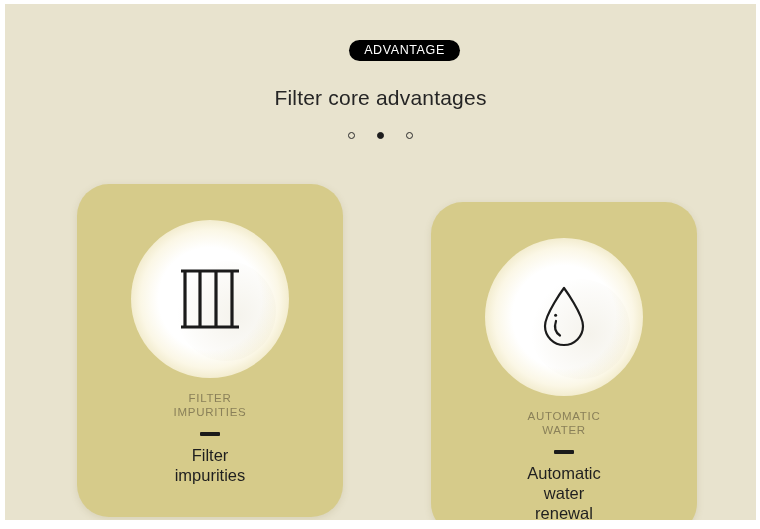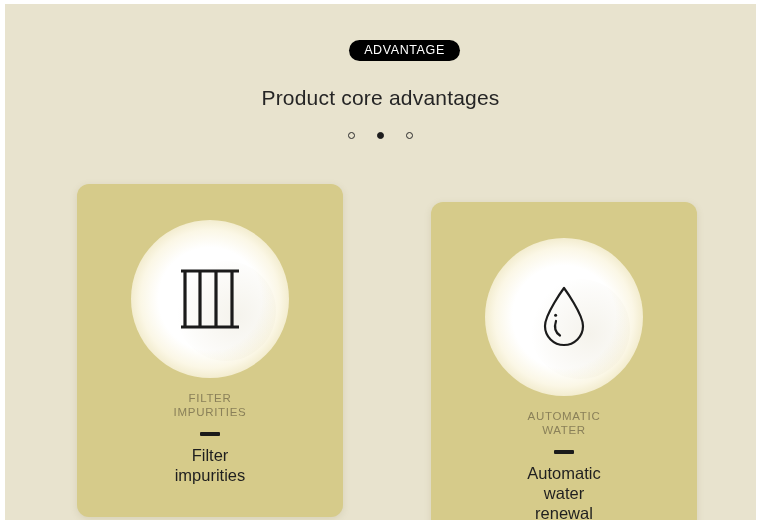--- a/index.html
+++ b/index.html
@@ -90,21 +90,21 @@
     left: 72px;
     width: 620px;
     height: 340px;
   }
   .card {
     position: absolute;
     top: 0;
     width: 266px;
     height: 333px;
     background: #d6cb8a;
-    border-radius: 12px;
+    border-radius: 32px;
     box-shadow: 0 2px 7px rgba(140,128,80,0.18);
   }
   .card.left  { left: 0px; }
   .card.right { left: 354px; margin-top: 18px; }
 
   
   .icon-circle {
     position: absolute;
     left: 50%;
     top: 36px;
@@ -176,21 +176,21 @@
 </style>
 </head>
 <body>
 
 <div class="page">
 
   <div class="badge-row">
     <span class="badge">ADVANTAGE</span>
   </div>
 
-  <div class="page-title">Product core advantages</div>
+  <div class="page-title">Filter core advantages</div>
 
   <div class="dots">
     <span class="dot"></span>
     <span class="dot active"></span>
     <span class="dot"></span>
   </div>
 
   <div class="cards">
 
     <div class="card left">

